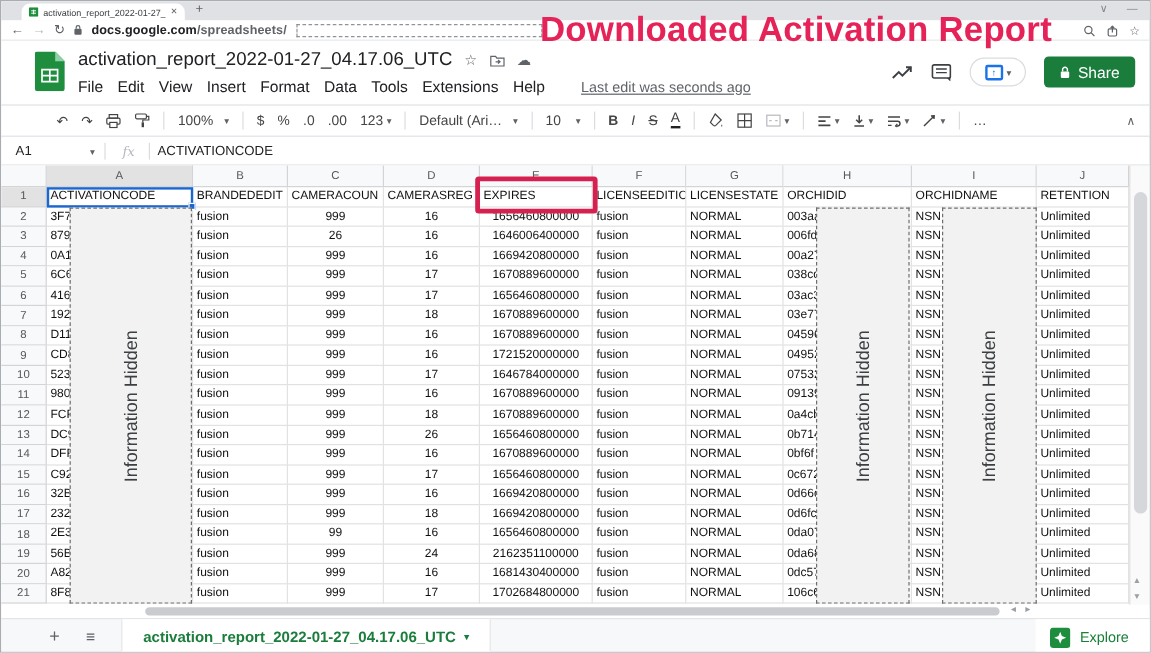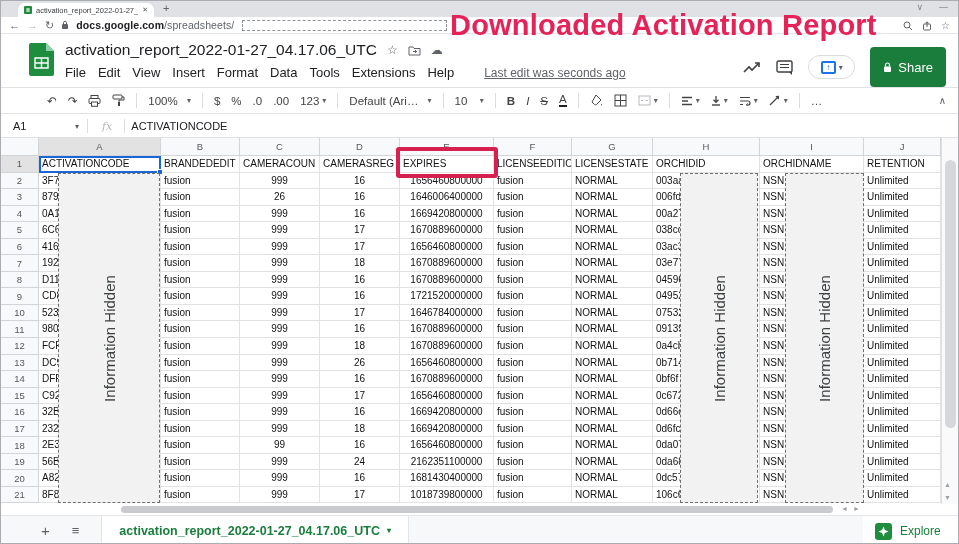--- a/index.html
+++ b/index.html
@@ -12,39 +12,39 @@
         border-radius:7px 7px 0 0;display:flex;align-items:center;gap:4px;padding:0 6px;}
   .btab .ttl{font-size:7.5px;color:#3c4043;white-space:nowrap;overflow:hidden;flex:1;}
   .btab .x{font-size:7px;color:#5f6368;}
   .newtab{position:absolute;left:162px;top:1px;font-size:11px;color:#5f6368;}
   .winctl{position:absolute;right:10px;top:1px;font-size:9px;color:#80868b;display:flex;gap:16px;}
   .urlbar{position:absolute;top:16px;left:0;right:0;height:17px;background:#fff;
           border-bottom:1px solid #e3e5e8;display:flex;align-items:center;gap:7px;padding:0 8px;}
   .urlbar .nav{font-size:11px;color:#5f6368;line-height:1;}
   .urlbar .nav.dis{color:#b6b9bd;}
   .url{font-size:10.5px;color:#202124;font-weight:bold;letter-spacing:.1px;}
-  .url .path{color:#5f6368;font-weight:normal;}
+  .url .path{color:#5f6368;font-weight:bold;}
   .redact-url{width:205px;height:11px;border:1px dashed #8f949a;margin-left:1px;}
   .urlicons{position:absolute;right:8px;top:3px;display:flex;gap:9px;align-items:center;color:#5f6368;}
   
   .appheader{position:absolute;top:33px;left:0;right:0;height:53px;background:#fff;}
   .logo{position:absolute;left:28px;top:9px;}
   .titlerow{position:absolute;left:64px;top:7px;display:flex;align-items:center;gap:10px;}
   .doctitle{font-size:15.5px;color:#202124;}
   .ticon{font-size:12px;color:#5f6368;line-height:1;}
   .menurow{position:absolute;left:58px;top:31px;display:flex;align-items:center;font-size:13px;}
   .menurow .m{padding:0 6px;color:#202124;}
   .lastedit{margin-left:24px;font-size:12px;color:#5f6368;text-decoration:underline;}
   .hdr-right{position:absolute;right:12px;top:13px;display:flex;align-items:center;gap:15px;}
   .present{width:47px;height:24px;border:1px solid #dadce0;border-radius:12px;display:flex;
            align-items:center;justify-content:center;gap:3px;}
   .pbox{width:15px;height:13px;border:2px solid #1a73e8;border-radius:2px;color:#1a73e8;
         font-size:8px;display:flex;align-items:center;justify-content:center;font-weight:bold;}
   .caret{font-size:8px;color:#5f6368;}
-  .sharebtn{height:40px;background:#1a7d3c;border-radius:4px;color:#fff;display:flex;
+  .sharebtn{height:26px;background:#1a7d3c;border-radius:4px;color:#fff;display:flex;
             align-items:center;gap:6px;padding:0 13px;font-size:13px;}
   
   .toolbar{position:absolute;top:86px;left:0;right:0;height:27px;background:#fff;
            border-top:1px solid #e0e2e5;border-bottom:1px solid #e0e2e5;
            display:flex;align-items:center;gap:11px;padding-left:46px;font-size:11.5px;color:#444;}
   .toolbar .tb{display:flex;align-items:center;gap:3px;white-space:nowrap;}
   .toolbar .sep{width:1px;height:15px;background:#dadce0;}
   .tbB{font-weight:bold;} .tbI{font-style:italic;} .tbS{text-decoration:line-through;}
   .tbA{border-bottom:2px solid #202124;line-height:1;}
   .gray{color:#b6b9bd;}
@@ -515,21 +515,21 @@
       <div class="cell">fusion</div>
       <div class="cell">NORMAL</div>
       <div class="cell">0dc57</div>
       <div class="cell">NSN</div>
       <div class="cell">Unlimited</div>
       <div class="gh">21</div>
       <div class="cell">8F8</div>
       <div class="cell">fusion</div>
       <div class="cell num">999</div>
       <div class="cell num">17</div>
-      <div class="cell num">1018739800000</div>
+      <div class="cell num">1702684800000</div>
       <div class="cell">fusion</div>
       <div class="cell">NORMAL</div>
       <div class="cell">106c6</div>
       <div class="cell">NSN</div>
       <div class="cell">Unlimited</div>
     </div>
 
   <div class="selborder"></div>
   <div class="fillhandle"></div>
 

